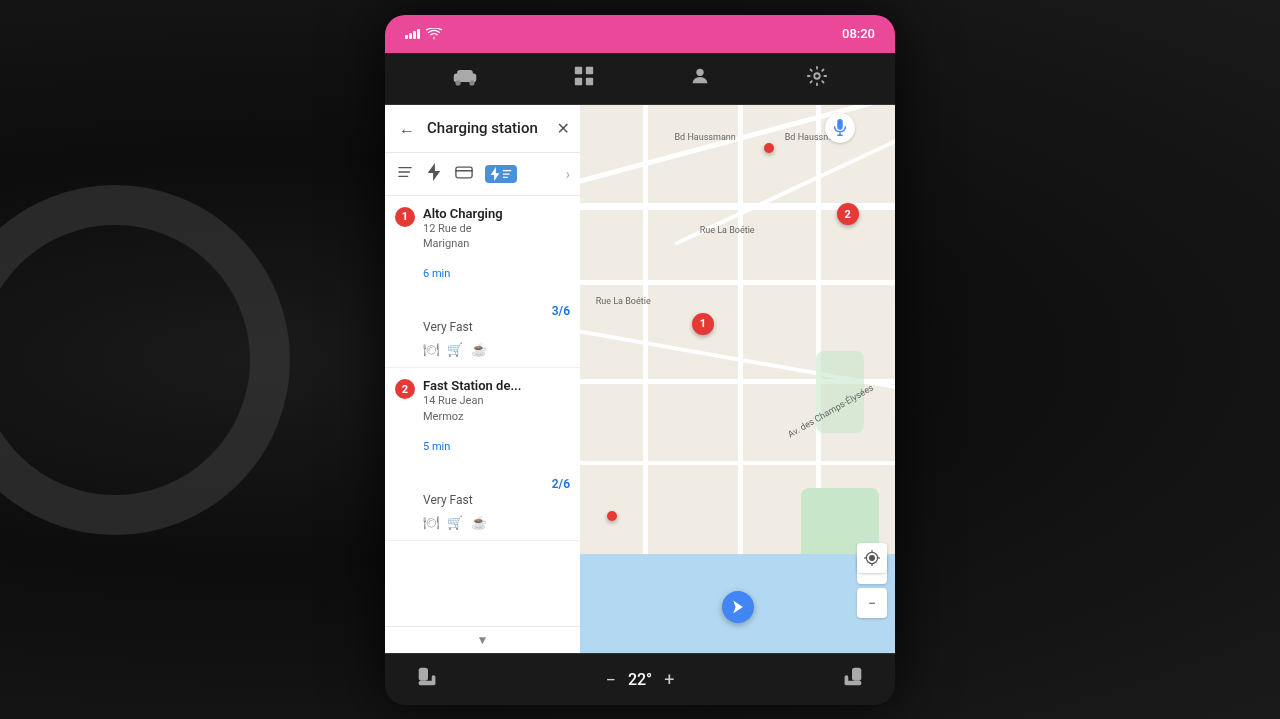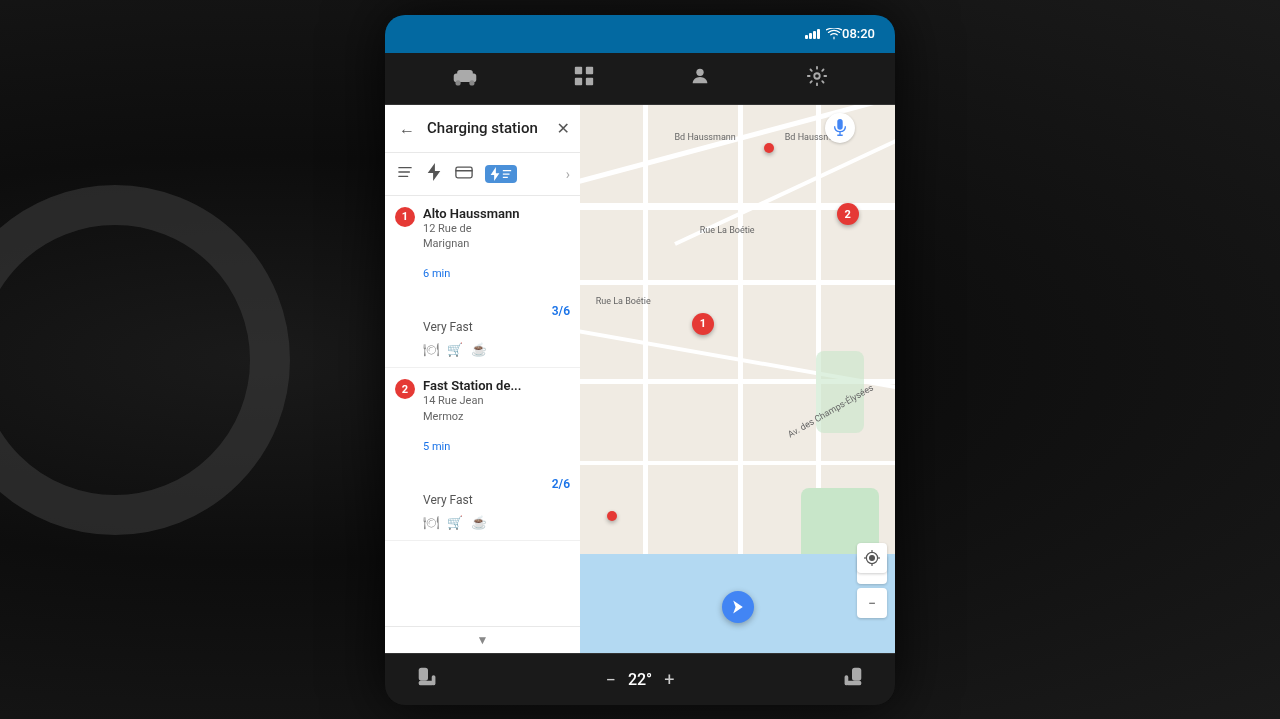--- a/index.html
+++ b/index.html
@@ -45,23 +45,23 @@
       border-radius: 20px;
       overflow: hidden;
       box-shadow: 0 0 60px rgba(0,0,0,0.8), inset 0 0 20px rgba(0,0,0,0.5);
       z-index: 10;
     }
 
     
     .status-bar {
       display: flex;
       align-items: center;
-      justify-content: flex-end;
+      justify-content: space-between;
       padding: 8px 20px;
-      background: #0369a1;
+      background: #ec4899;
       height: 38px;
     }
 
     .status-left {
       display: flex;
       align-items: center;
       gap: 6px;
     }
 
     
@@ -533,21 +533,21 @@
         </div>
         <div style="margin-left:auto;color:#aaa;font-size:14px;cursor:pointer;">›</div>
       </div>
 
       <div class="station-list">
 
         <div class="station-item">
           <div class="station-header">
             <div class="station-number num-1">1</div>
             <div class="station-info">
-              <div class="station-name">Alto Haussmann</div>
+              <div class="station-name">Alto Charging</div>
               <div class="station-address">
                 <span>12 Rue de</span><br>
                 <span>Marignan</span>
               </div>
               <div class="station-time">6 min</div>
             </div>
           </div>
           <div class="station-speed-row">
             <span class="station-speed">Very Fast</span>
             <span class="station-count">3/6</span>

